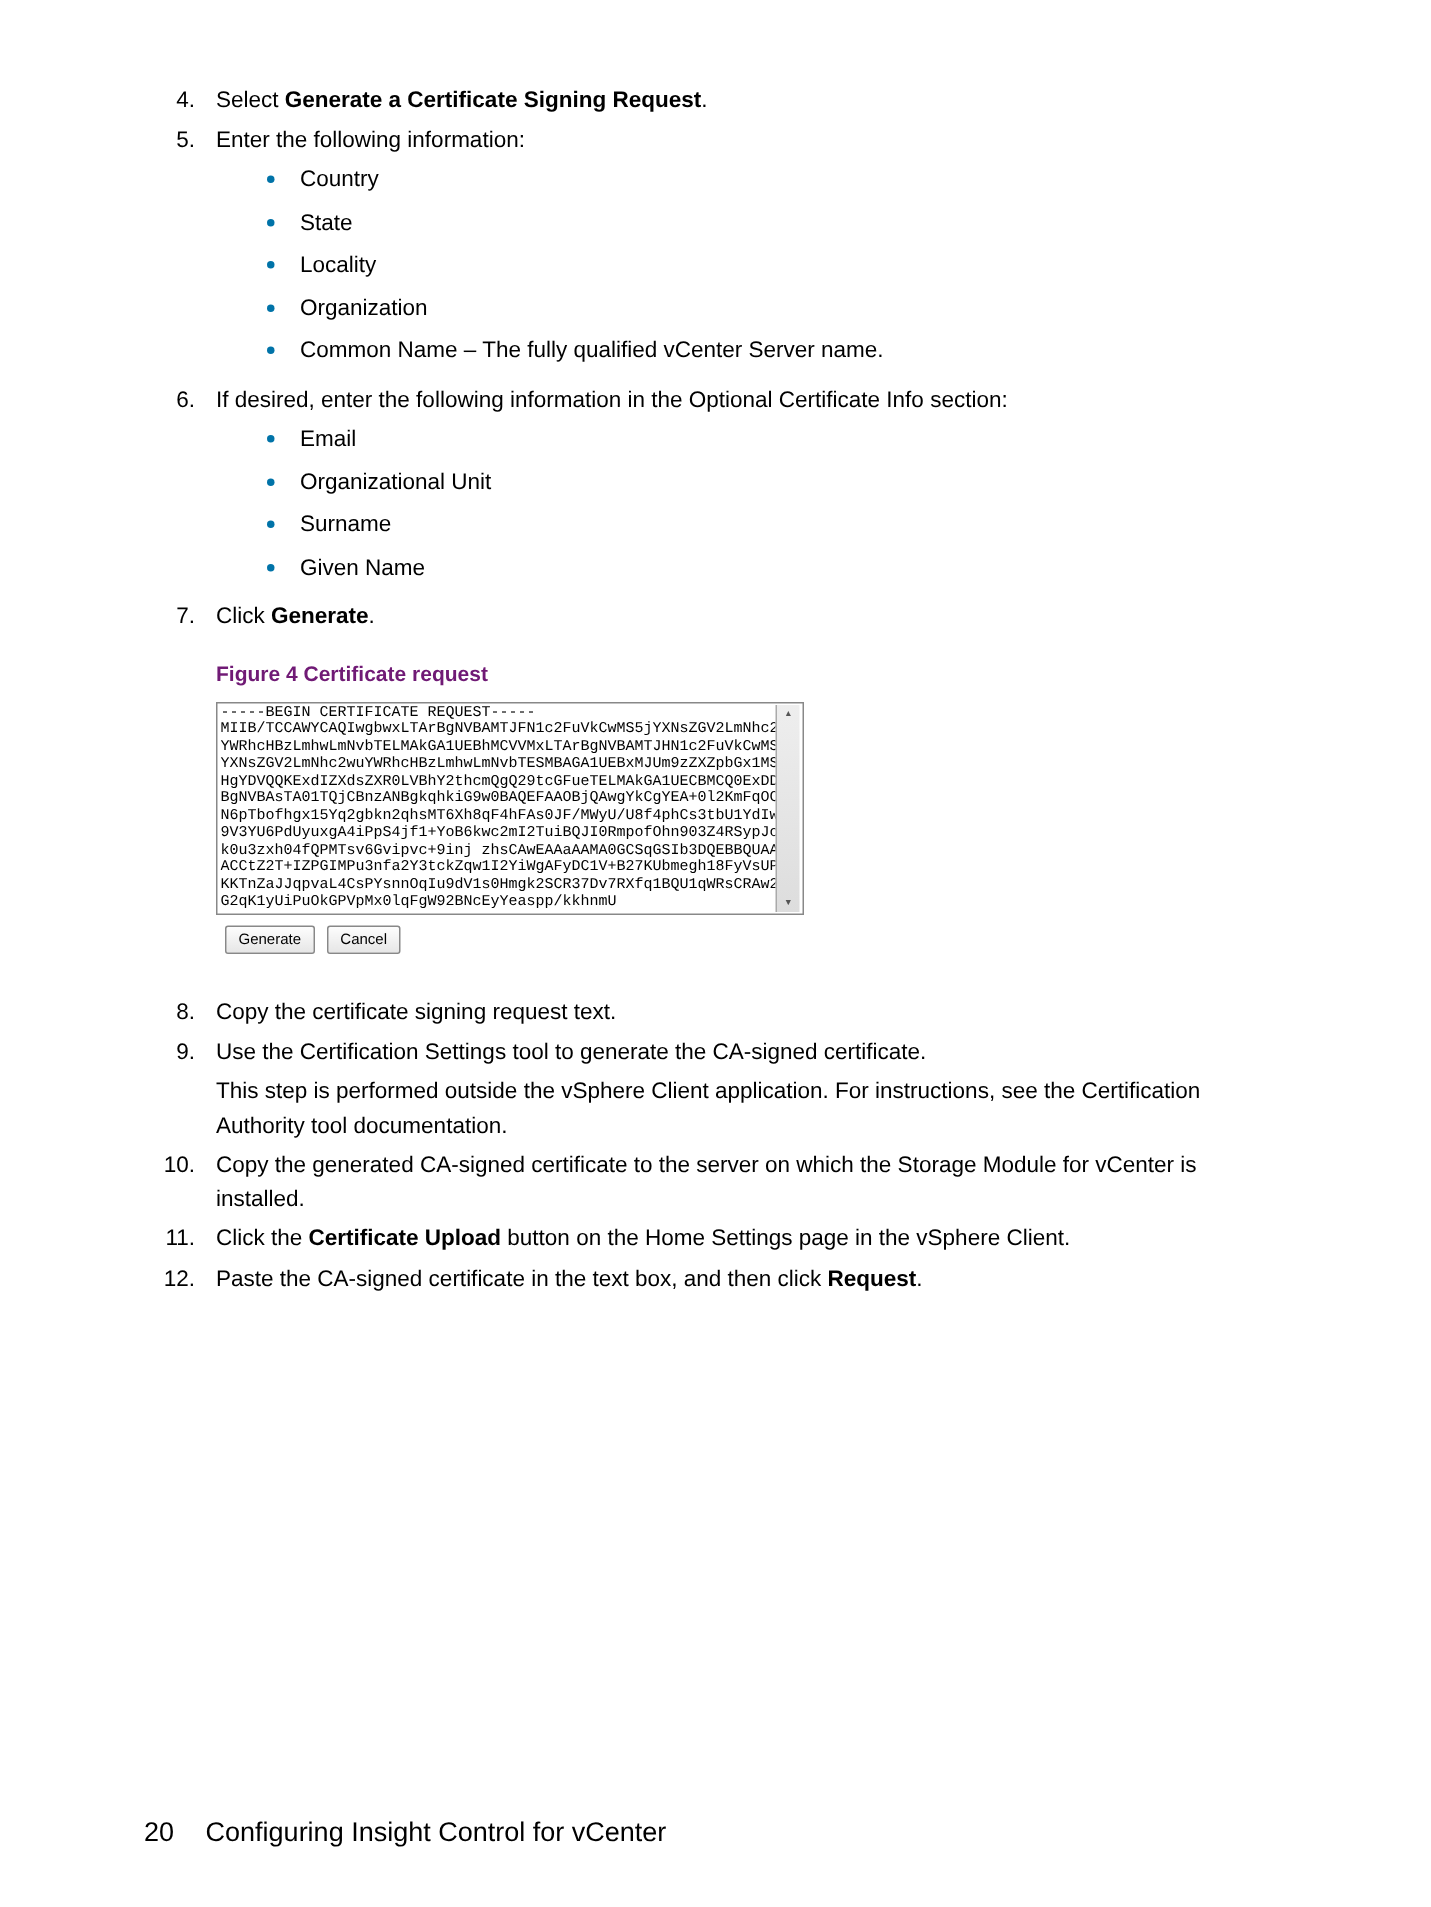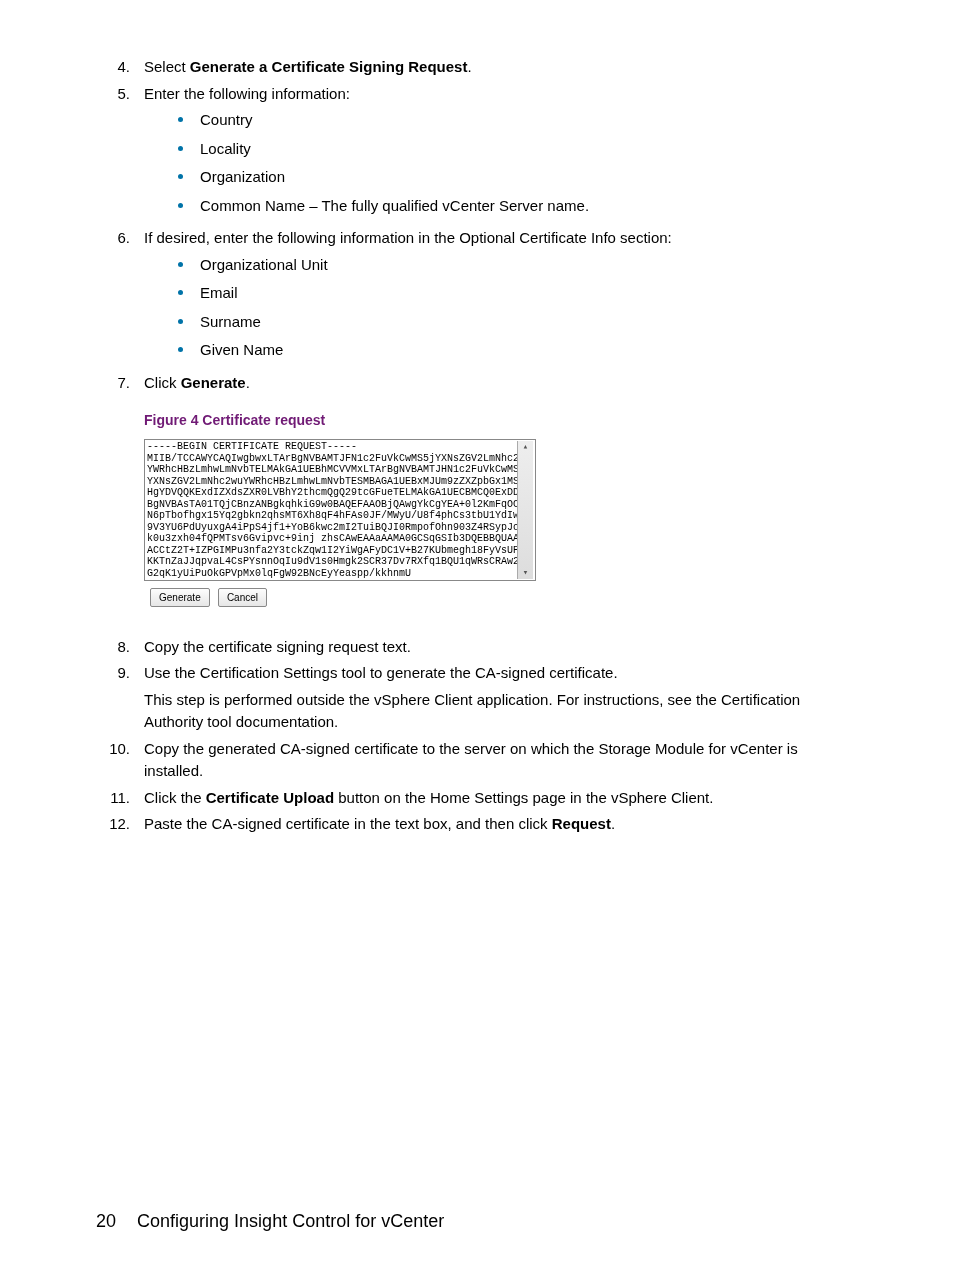--- a/index.html
+++ b/index.html
@@ -134,34 +134,35 @@
       <span>Select </span><span class="bold">Generate a Certificate Signing Request</span><span>.</span>
     </div>
   </li>
 
   <li>
     <div class="num">5.</div>
     <div class="content">
       <span>Enter the following information:</span>
       <ul class="sub">
         <li>Country</li>
+        <li>State</li>
         <li>Locality</li>
         <li>Organization</li>
         <li>Common Name – The fully qualified vCenter Server name.</li>
       </ul>
     </div>
   </li>
 
   <li>
     <div class="num">6.</div>
     <div class="content">
       <span>If desired, enter the following information in the Optional Certificate Info section:</span>
       <ul class="sub">
+        <li>Email</li>
         <li>Organizational Unit</li>
-        <li>Email</li>
         <li>Surname</li>
         <li>Given Name</li>
       </ul>
     </div>
   </li>
 
   <li>
     <div class="num">7.</div>
     <div class="content">
       <div>

